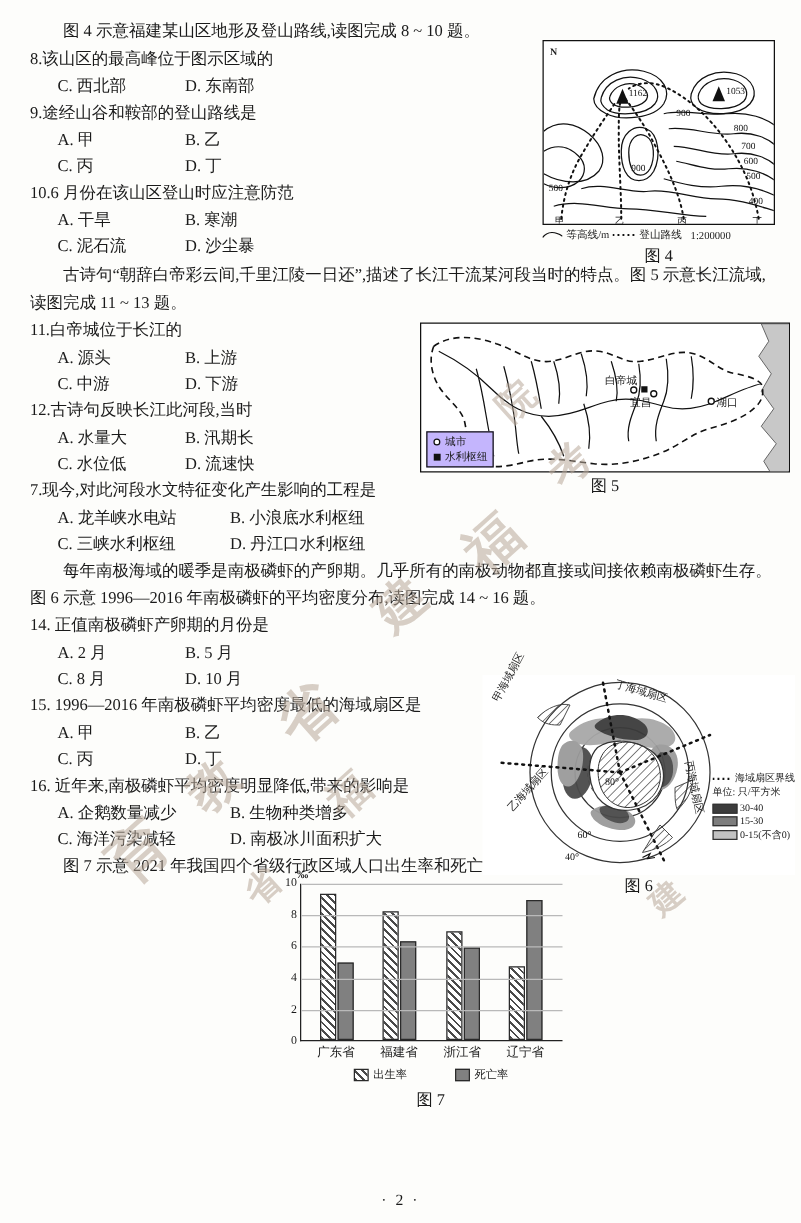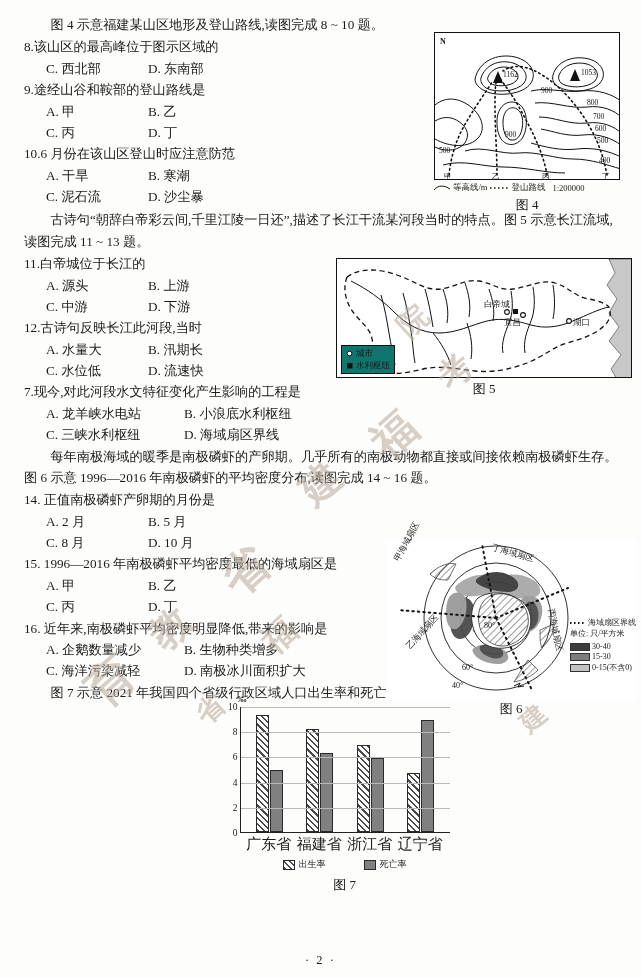--- a/index.html
+++ b/index.html
@@ -44,21 +44,21 @@
 
   
   #fig4 { position:absolute; left:434px; top:32px; width:186px; z-index:3; }
   #fig4 .frame { width:186px; height:148px; border:1.4px solid #111; background:#fff; position:relative; overflow:hidden; }
   #fig4 .leg { display:flex; align-items:center; gap:3px; font-size:8.5px; margin-top:2px; white-space:nowrap; }
   .north { position:absolute; left:5px; top:4px; font-size:8px; font-weight:bold; }
 
   
   #fig5 { position:absolute; left:336px; top:258px; width:296px; z-index:3; }
   #fig5 .frame { width:296px; height:120px; border:1.3px solid #111; background:#fff; position:relative; overflow:hidden; }
-  #fig5 .legendbox { position:absolute; left:4px; bottom:3px; border:1.1px solid #111; background:#0f766e; padding:2px 4px; font-size:8.5px; line-height:1.35; }
+  #fig5 .legendbox { position:absolute; left:4px; bottom:3px; border:1.1px solid #111; background:#c4b5fd; padding:2px 4px; font-size:8.5px; line-height:1.35; }
   #fig5 .legendbox div { display:flex; align-items:center; gap:3px; }
   .maplabel { position:absolute; font-size:8.6px; white-space:nowrap; }
 
   
   #fig6 { position:absolute; left:386px; top:540px; width:250px; z-index:3; }
   #fig6 .frame { width:250px; height:160px; position:relative; background:#fff; }
   #fig6 .lg { position:absolute; right:0px; top:78px; font-size:8px; line-height:1.3; }
   #fig6 .lgrow { display:flex; align-items:center; gap:2px; }
   .swatch { width:20px; height:8px; border:.7px solid #333; display:inline-block; }
   .sectorlbl { position:absolute; font-size:8.6px; white-space:nowrap; font-weight:500; }
@@ -71,21 +71,21 @@
   .ytick { position:absolute; right:calc(100% + 3px); transform:translateY(-50%); font-size:9.5px; }
   .bars { position:absolute; inset:0; display:flex; justify-content:space-around; align-items:flex-end; padding:0 4px; }
   .grp { display:flex; align-items:flex-end; gap:1px; }
   .bar { width:13px; border:1px solid #2a2a2a; }
   .bar.birth {
     background-color:#efefef;
     background-image: repeating-linear-gradient(45deg, #4a4a4a 0 1.6px, #ffffff 1.6px 4.4px);
   }
   .bar.death { background:#808080; }
   .xlabels { display:flex; justify-content:space-around; padding:0 4px; margin-top:2px; }
-  .xlabels span { font-size:15px; white-space:nowrap; }
+  .xlabels span { font-size:10px; white-space:nowrap; }
   .permil { position:absolute; left:-2px; top:-13px; font-size:9px; font-weight:bold; }
   .chart-legend { display:flex; justify-content:center; gap:38px; margin-top:4px; font-size:9px; align-items:center; }
   .chart-legend .item { display:flex; align-items:center; gap:4px; }
   .key { width:12px; height:10px; border:1px solid #2a2a2a; }
   .key.birth { background-image: repeating-linear-gradient(45deg, #4a4a4a 0 1.6px, #ffffff 1.6px 4.4px); }
   .key.death { background:#808080; }
 
   .pagenum { position:absolute; bottom:10px; left:0; right:0; text-align:center; font-size:12.5px; letter-spacing:2px; }
 </style>
 </head>
@@ -147,21 +147,21 @@
       <span class="o o2">D. 流速快</span>
     </div>
 
     <p class="qline">7.现今,对此河段水文特征变化产生影响的工程是</p>
     <div class="opts wide">
       <span class="o o1">A. 龙羊峡水电站</span>
       <span class="o o2">B. 小浪底水利枢纽</span>
     </div>
     <div class="opts wide">
       <span class="o o1">C. 三峡水利枢纽</span>
-      <span class="o o2">D. 海域扇区界线</span>
+      <span class="o o2">D. 丹江口水利枢纽</span>
     </div>
   </div>
 
   <div style="width:600px; position:relative; z-index:2;">
     <p class="intro">每年南极海域的暖季是南极磷虾的产卵期。几乎所有的南极动物都直接或间接依赖南极磷虾生存。图 6 示意 1996—2016 年南极磷虾的平均密度分布,读图完成 14 ~ 16 题。</p>
   </div>
   <div class="col-left">
     <p class="qline">14. 正值南极磷虾产卵期的月份是</p>
     <div class="opts">
       <span class="o o1">A. 2 月</span>

